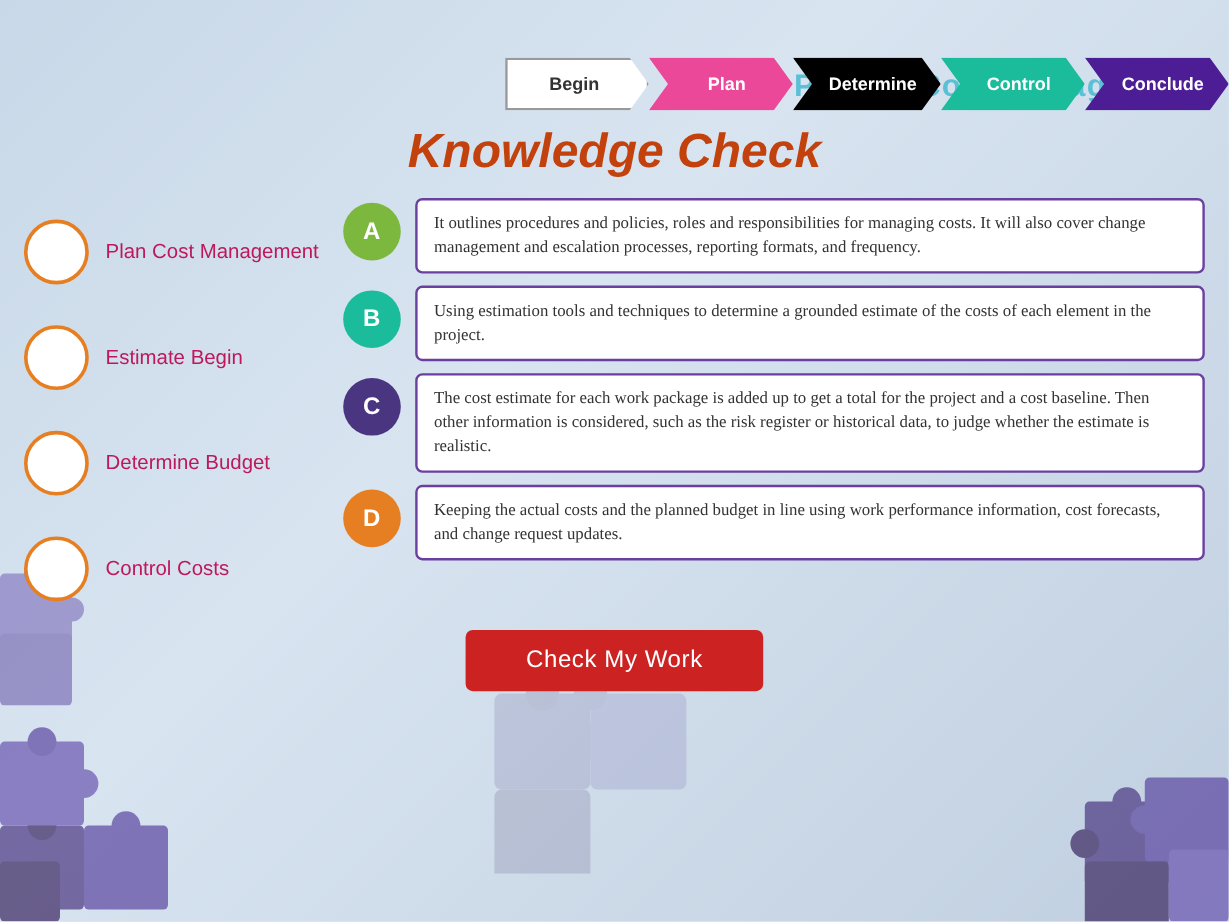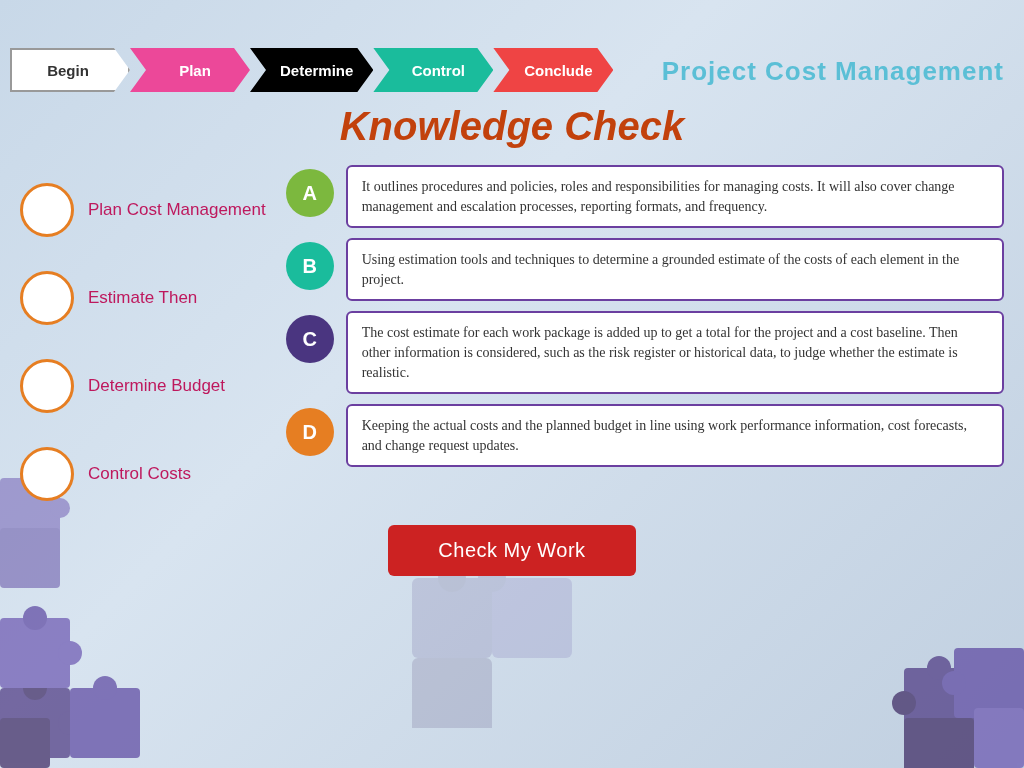--- a/index.html
+++ b/index.html
@@ -44,20 +44,21 @@
 
     
     .nav-bar {
       display: flex;
       align-items: stretch;
       height: 44px;
       margin-top: 48px;
       position: relative;
       z-index: 10;
       padding-left: 10px;
+      justify-content: flex-end;
     }
 
     .nav-item {
       display: flex;
       align-items: center;
       justify-content: center;
       font-weight: bold;
       font-size: 15px;
       color: white;
       position: relative;
@@ -70,21 +71,21 @@
     .nav-item:first-child {
       clip-path: polygon(0% 0%, calc(100% - 16px) 0%, 100% 50%, calc(100% - 16px) 100%, 0% 100%);
       padding-left: 16px;
     }
 
     .nav-item-begin { background: white; color: #333; border: 2px solid #999; }
     .nav-item-plan { background: #ec4899; }
     .nav-item-estimate { background: #e67e22; }
     .nav-item-determine { background: #000000; }
     .nav-item-control { background: #1abc9c; }
-    .nav-item-conclude { background: #ef4444; }
+    .nav-item-conclude { background: #4c1d95; }
 
     
     .content-area {
       position: relative;
       z-index: 5;
       padding: 0 20px;
     }
 
     
     .knowledge-check-title {
@@ -295,21 +296,21 @@
 
   <div class="body-layout">
 
     <div class="left-column">
     <div class="left-item">
           <div class="circle-slot"></div>
           <span class="left-label">Plan Cost Management</span>
         </div>
         <div class="left-item">
           <div class="circle-slot"></div>
-          <span class="left-label">Estimate Then</span>
+          <span class="left-label">Estimate Begin</span>
         </div>
         <div class="left-item">
           <div class="circle-slot"></div>
           <span class="left-label">Determine Budget</span>
         </div>
         <div class="left-item">
           <div class="circle-slot"></div>
           <span class="left-label">Control Costs</span>
         </div>
       </div>

